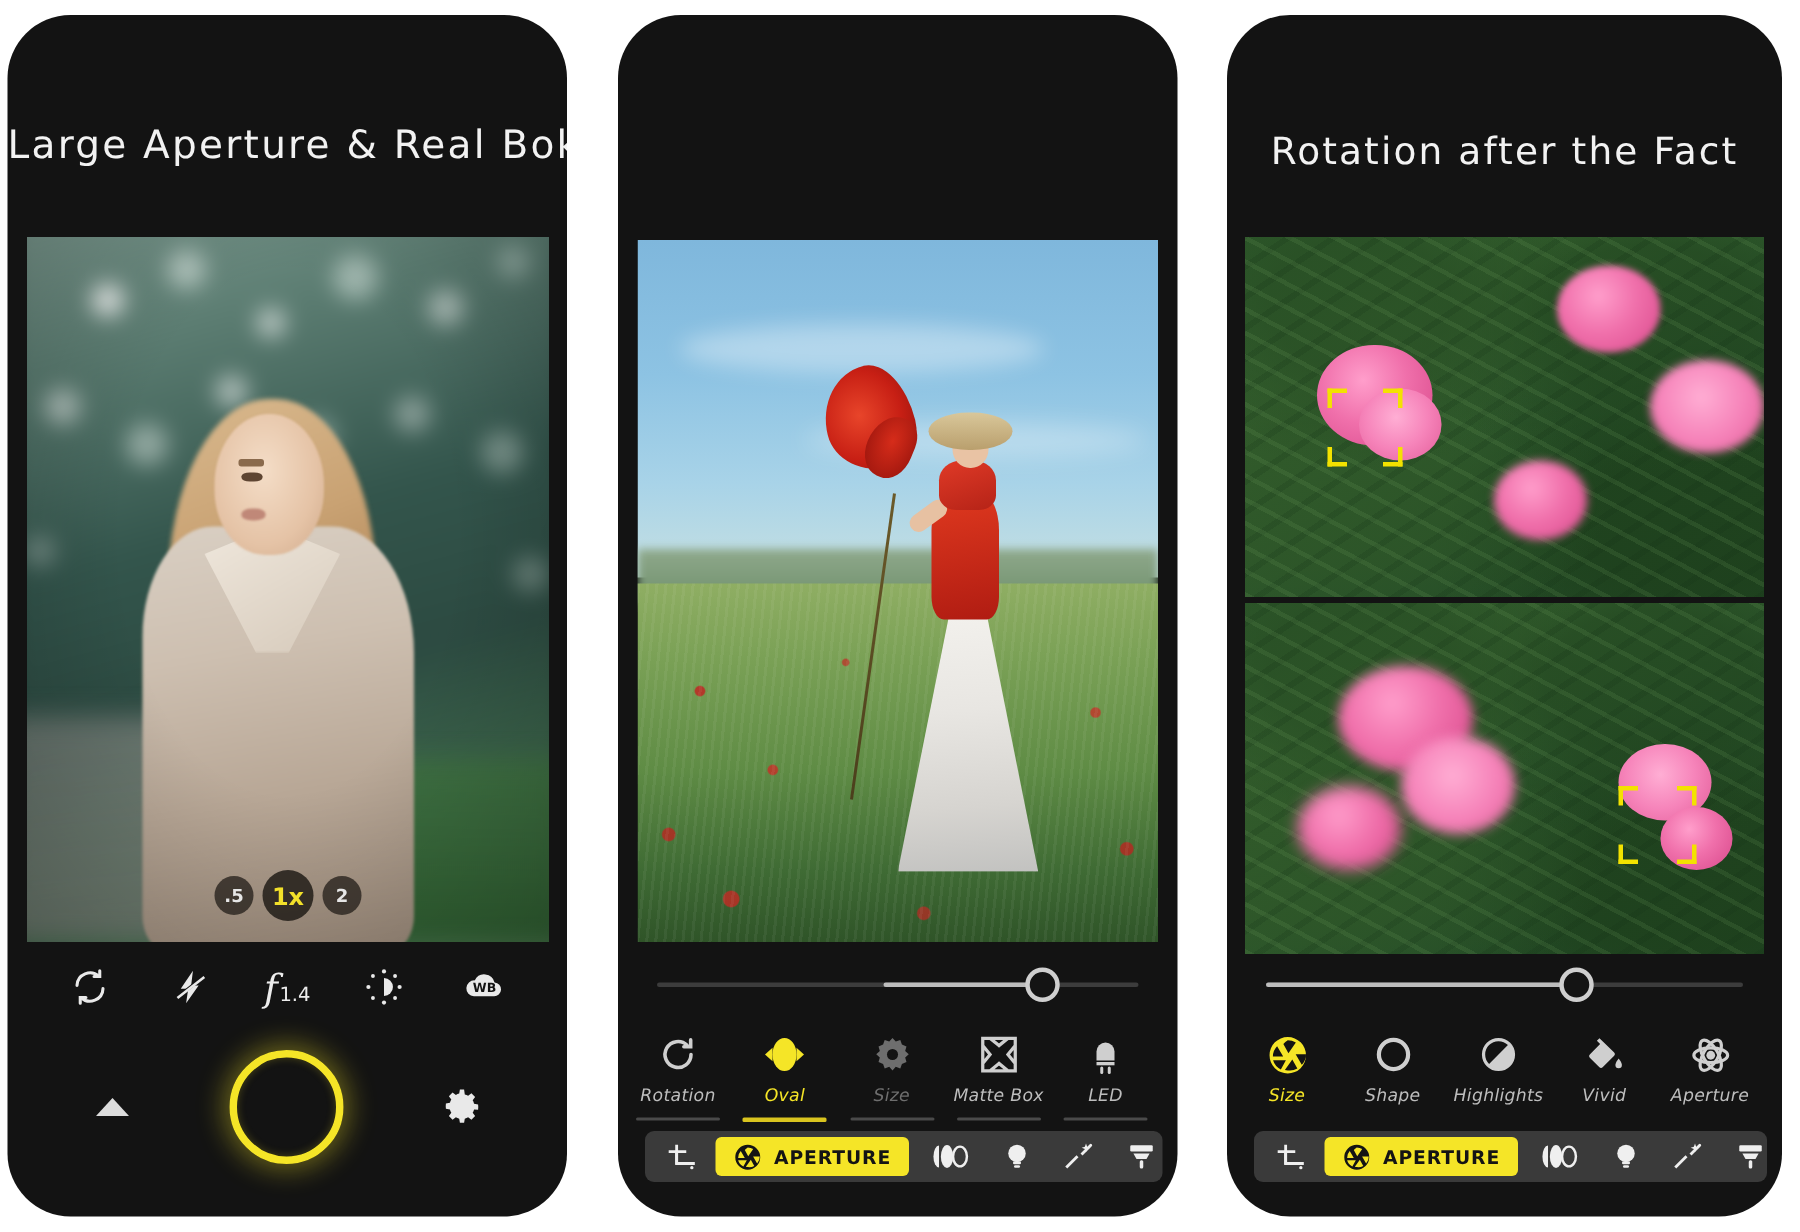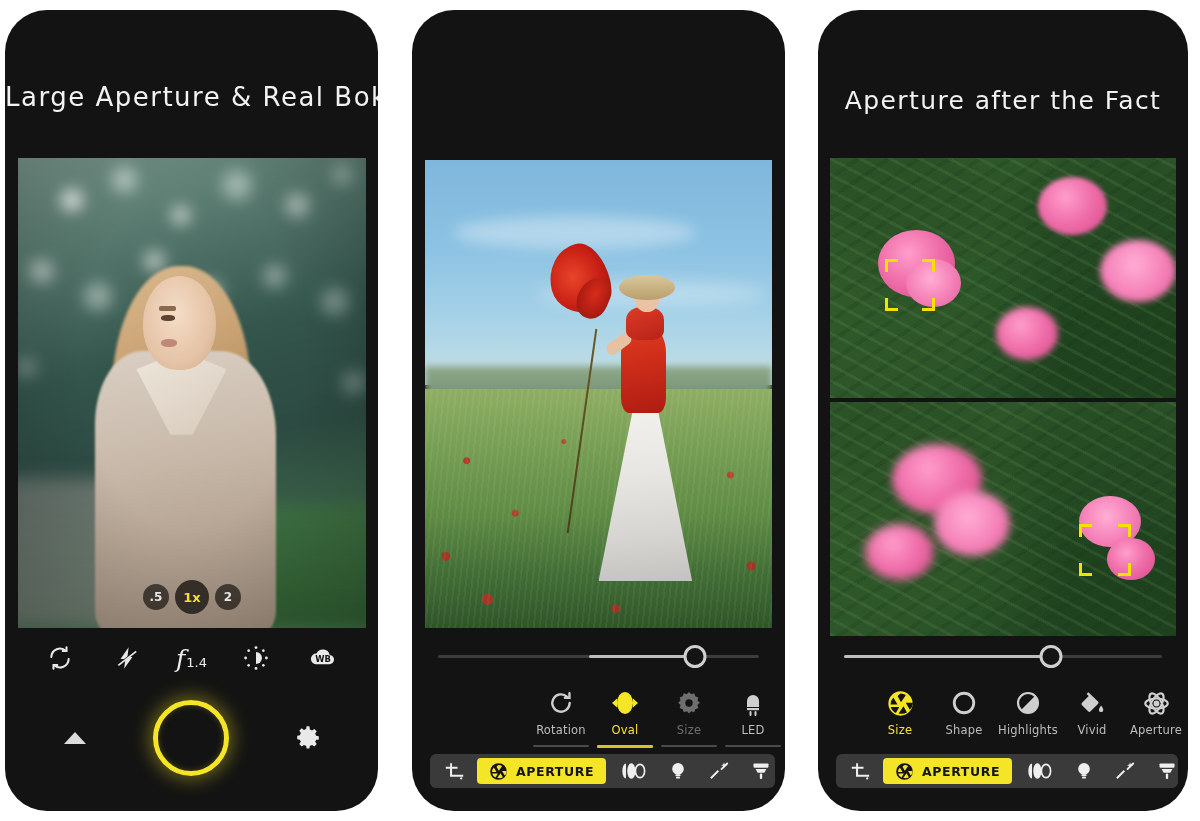--- a/index.html
+++ b/index.html
@@ -116,21 +116,21 @@
     display:flex; align-items:center; gap:6px;
   }
   .zpill {
     width:26px; height:26px; border-radius:50%;
     background:rgba(28,24,20,.72);
     display:flex; align-items:center; justify-content:center;
     color:#e6e6e6; font-size:12px; font-weight:700;
     font-family:"DejaVu Sans", sans-serif;
   }
   .zpill.active {
-    width:34px; height:34px; color:#f2e02a; font-size:13px;
+    width:34px; height:34px; color:#f2e02a; font-size:16px;
     background:rgba(28,24,20,.82);
   }
 
   
   .cam-row {
     position:absolute; left:0; width:100%;
     display:flex; align-items:center; justify-content:space-around;
     padding:0 22px;
   }
   #camrow1 { top:630px; height:36px; }
@@ -257,21 +257,21 @@
   
   .slider { position:absolute; left:26px; right:26px; height:26px; }
   #sl2 { top:634px; } #sl3 { top:634px; }
   .sl-track { position:absolute; left:0; right:0; top:11px; height:3px; background:#3c3c3c; border-radius:2px; }
   .sl-fill  { position:absolute; top:11px; height:3px; background:#bdbdbd; border-radius:2px; }
   .sl-knob  { position:absolute; top:1px; width:23px; height:23px; border-radius:50%;
               border:3px solid #cfcfcf; background:#141414; transform:translateX(-50%); }
 
   
   .toolstrip {
-    position:absolute; left:8px; right:0; display:flex; justify-content:flex-end;
+    position:absolute; left:8px; right:16px; display:flex; justify-content:space-between;font-style:italic;
   }
   #ts2 { top:678px; } #ts3 { top:678px; }
   .tool { width:64px; display:flex; flex-direction:column; align-items:center; gap:5px; }
   .tool .tico { height:30px; display:flex; align-items:center; justify-content:center; color:#cfcfcf; }
   .tool .tlab { font-size:11.5px; color:#bdbdbd; font-family:"DejaVu Sans", sans-serif;
                 letter-spacing:.2px; white-space:nowrap; }
   .tool .tbar { width:56px; height:2px; background:#4a4a4a; border-radius:1px; margin-top:3px; }
   .tool.active .tico { color:#f5e527; }
   .tool.active .tlab { color:#f5e527; }
   .tool.active .tbar { background:#d9c41f; height:3px; }
@@ -442,20 +442,29 @@
         <div class="tico">
           <svg width="26" height="26" viewBox="0 0 24 24" fill="currentColor">
             <path d="M12 1.8 14 4l2.8-1 1 2.8L20.6 7l-.8 2.8 2.2 2-2.2 2 .8 2.8-2.8 1.2-1 2.8-2.8-1-2 2.2-2-2.2-2.8 1-1-2.8L3.4 16.6l.8-2.8-2.2-2 2.2-2-.8-2.8L6.2 5.8l1-2.8L10 4z"></path>
             <circle cx="12" cy="12" r="3.4" fill="#131313"></circle>
           </svg>
         </div>
         <div class="tlab">Size</div>
         <div class="tbar"></div>
       </div>
 
+      <div class="tool">
+        <div class="tico">
+          <svg width="26" height="26" viewBox="0 0 24 24" fill="currentColor">
+            <path d="M2 2h20v20H2zM12 6.5 6.5 2h11zM12 17.5 6.5 22h11zM6.5 12 2 6.5v11zM17.5 12 22 6.5v11z" fill="none" stroke="currentColor" stroke-width="2"></path>
+          </svg>
+        </div>
+        <div class="tlab">Matte Box</div>
+        <div class="tbar"></div>
+      </div>
 
       <div class="tool">
         <div class="tico">
           <svg width="24" height="26" viewBox="0 0 24 26" fill="currentColor">
             <path d="M6 11a6 6 0 0 1 12 0v6H6z"></path>
             <rect x="6" y="18" width="12" height="2.2"></rect>
             <rect x="8.5" y="21" width="2" height="5" rx="1"></rect>
             <rect x="13.5" y="21" width="2" height="5" rx="1"></rect>
           </svg>
         </div>
@@ -504,21 +513,21 @@
           <rect x="3" y="3" width="18" height="5" rx="1"></rect>
           <path d="M5.5 9.5h13L16 14H8z"></path>
           <rect x="10.6" y="15" width="2.8" height="6.5" rx="1.2"></rect>
         </svg>
       </div>
     </div>
   </div>
 
   <div class="phone" id="phone3">
 
-    <div class="headline" id="h3">Aperture after the Fact</div>
+    <div class="headline" id="h3">Rotation after the Fact</div>
 
     <div class="viewport" id="vp3a">
       <div class="img p3"></div>
       <div class="leafdots"></div>
       <div class="bloom bl-a" style="left:14%;top:30%;width:22%;height:28%"></div>
       <div class="bloom bl-b" style="left:22%;top:42%;width:16%;height:20%"></div>
       <div class="bloom bl-a" style="left:60%;top:8%;width:20%;height:24%;filter:blur(2px)"></div>
       <div class="bloom bl-b" style="left:78%;top:34%;width:22%;height:26%;filter:blur(3px)"></div>
       <div class="bloom bl-a" style="left:48%;top:62%;width:18%;height:22%;filter:blur(3px)"></div>
       <div class="reticle" style="left:16%;top:42%;width:50px;height:52px">

